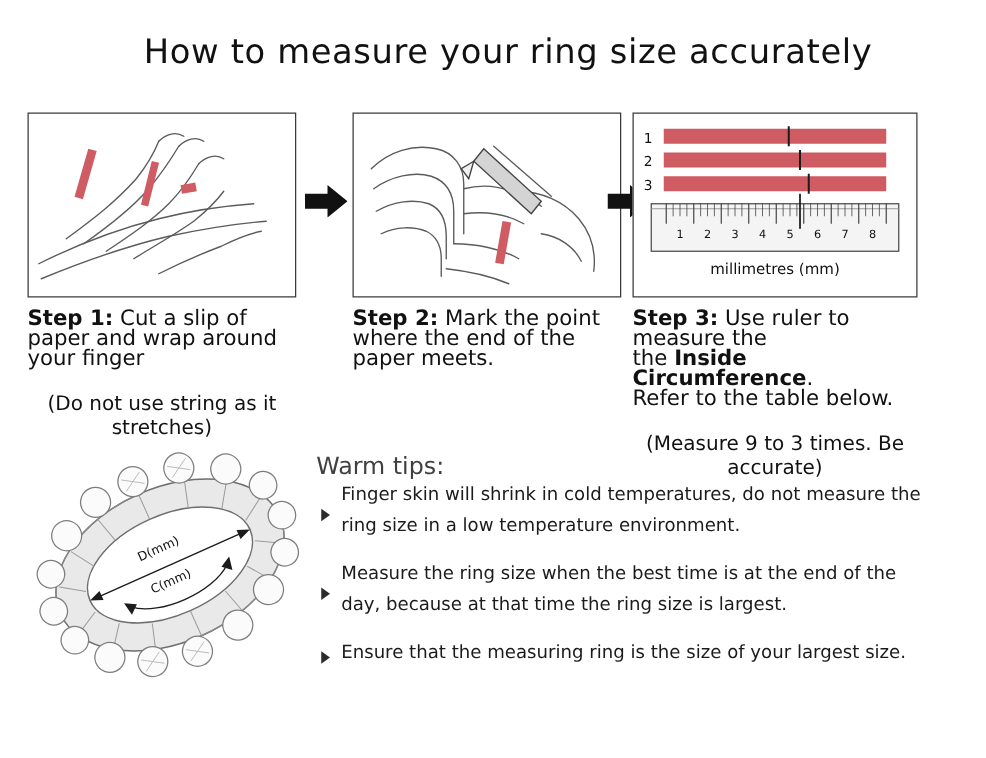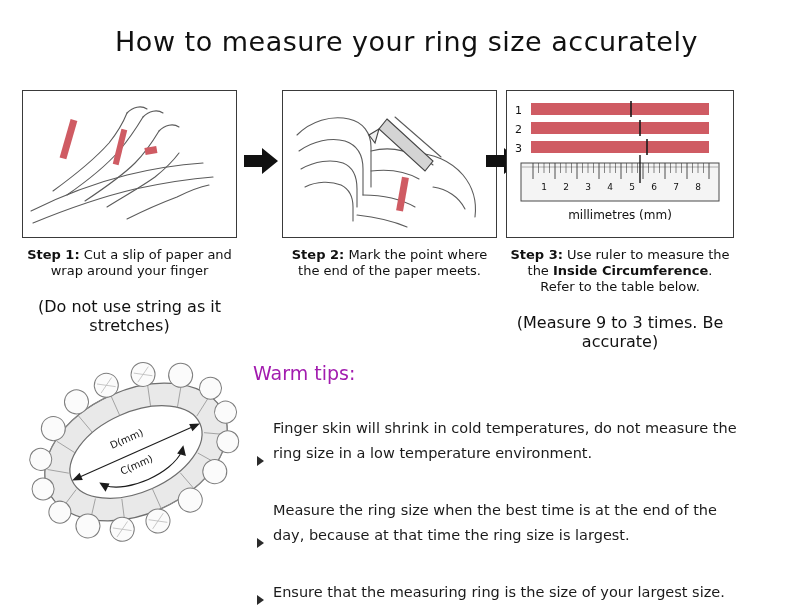--- a/index.html
+++ b/index.html
@@ -66,51 +66,49 @@
     position: absolute;
     top: 58px;
     width: 34px;
     height: 26px;
   }
   .arrow-1 { left: 222px; }
   .arrow-2 { left: 464px; }
 
   .caption {
     margin-top: 9px;
-    font-size: 13px;
+    font-size: 17px;
     line-height: 16px;
-    text-align: center;
     color: #111;
   }
   .caption b { font-weight: bold; }
   .note {
     margin-top: 18px;
     font-size: 16px;
     text-align: center;
     color: #111;
   }
   .step-2 .note { visibility: hidden; }
 
   
   .tips {
     position: absolute;
     left: 253px;
     top: 362px;
     width: 520px;
   }
   .tips-title {
     font-size: 19px;
-    color: #a21caf;
+    color: #404040;
     margin-bottom: 0;
   }
   .tip {
     display: flex;
-    align-items: flex-end;
+    align-items: center;
     margin-bottom: 13px;
-    margin-top: 32px;
   }
   .bullet {
     flex: 0 0 auto;
     margin: 6px 9px 0 4px;
     width: 0;
     height: 0;
     border-left: 7px solid #2b2b2b;
     border-top: 5px solid transparent;
     border-bottom: 5px solid transparent;
   }

